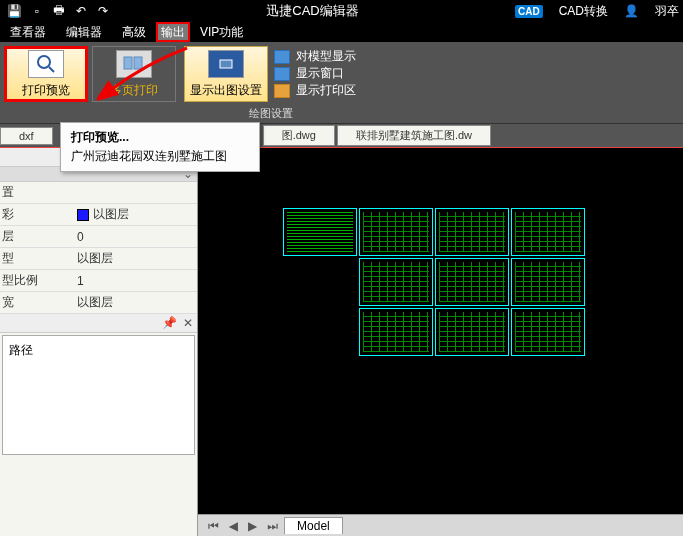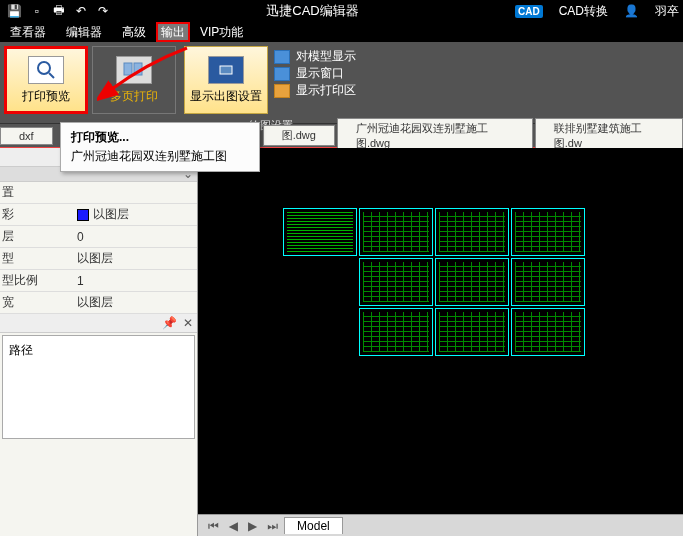--- a/index.html
+++ b/index.html
@@ -11,21 +11,21 @@
 .app-title { flex: 1; text-align: center; font-size: 13px; }
 .titlebar-right { display: flex; gap: 16px; align-items: center; }
 .cad-badge { background: #0078d4; color: #fff; padding: 1px 3px; border-radius: 2px; font-size: 10px; font-weight: bold; }
 
 .menubar { background: #000; height: 20px; display: flex; color: #fff; }
 .menu-item { padding: 2px 10px; cursor: pointer; }
 .menu-item.active { background: #7a7a7a; border: 2px solid #e00; padding: 0 3px; }
 
 .ribbon { background: #535353; height: 82px; display: flex; border-bottom: 1px solid #333; }
 .ribbon-group { display: flex; flex-direction: column; padding: 2px; }
-.ribbon-btn-large { background: linear-gradient(#fff6dc, #ffe28a); border: 1px solid #c5a642; width: 84px; height: 68px; display: flex; flex-direction: column; align-items: center; justify-content: center; gap: 4px; cursor: pointer; margin: 2px; }
+.ribbon-btn-large { background: linear-gradient(#fff6dc, #ffe28a); border: 1px solid #c5a642; width: 84px; height: 56px; display: flex; flex-direction: column; align-items: center; justify-content: center; gap: 4px; cursor: pointer; margin: 2px; }
 .ribbon-btn-large.highlight { border: 3px solid #e00; }
 .ribbon-icon-box { width: 36px; height: 28px; background: #fff; border: 1px solid #999; display: flex; align-items: center; justify-content: center; }
 .ribbon-group-label { color: #ddd; text-align: center; font-size: 11px; padding-top: 2px; }
 .ribbon-small-items { display: flex; flex-direction: column; padding: 4px; color: #fff; }
 .ribbon-small-item { display: flex; align-items: center; gap: 6px; cursor: pointer; }
 .small-icon { width: 16px; height: 14px; background: #4a90d9; border: 1px solid #2a70b9; display: inline-block; }
 .small-icon.orange { background: #e8a23d; border-color: #c5821d; }
 
 .arrow-annotation { position: absolute; left: 97px; top: 43px; pointer-events: none; z-index: 5; }
 
@@ -39,21 +39,21 @@
 .main-area { display: flex; height: calc(536px - 22px - 20px - 82px - 24px); }
 .left-panel { width: 198px; background: #f5f5f0; border-right: 1px solid #999; display: flex; flex-direction: column; }
 .panel-header { display: flex; justify-content: flex-end; padding: 2px 4px; border-bottom: 1px solid #ccc; background: #eee; }
 .panel-header span { margin-left: 6px; cursor: pointer; color: #555; }
 .collapse-bar { background: #ddd; text-align: right; padding: 0 4px; border-bottom: 1px solid #ccc; cursor: pointer; color: #666; }
 .prop-grid { }
 .prop-row { display: flex; border-bottom: 1px solid #ddd; height: 22px; align-items: center; }
 .prop-label { width: 75px; padding-left: 2px; color: #333; }
 .prop-value { flex: 1; display: flex; align-items: center; gap: 4px; padding-left: 2px; color: #333; }
 .color-swatch { width: 12px; height: 12px; background: #1a1aff; border: 1px solid #000; display: inline-block; }
-.path-box { background: #fff; border: 1px solid #aaa; margin: 2px; padding: 6px; height: 104px; }
+.path-box { background: #fff; border: 1px solid #aaa; margin: 2px; padding: 6px; height: 120px; }
 
 .canvas-area { flex: 1; display: flex; flex-direction: column; background: #6b6b6b; }
 .drawing { flex: 1; background: #000; position: relative; overflow: hidden; }
 .drawing-grid { position: absolute; left: 85px; top: 60px; display: grid; grid-template-columns: repeat(4, 74px); grid-template-rows: repeat(3, 48px); gap: 2px; }
 .cad-cell { border: 1px solid #0ff; background: #000; position: relative; overflow: hidden; }
 .cad-cell::before { content: ""; position: absolute; inset: 3px; background:
   repeating-linear-gradient(0deg, #0f0 0 1px, transparent 1px 5px),
   repeating-linear-gradient(90deg, #0f0 0 1px, transparent 1px 8px);
   opacity: 0.55; }
 .cad-cell.text-block::before { background: repeating-linear-gradient(0deg, #0f0 0 1px, transparent 1px 3px); opacity: 0.7; }
@@ -154,21 +154,20 @@
 </svg>
 
 <div class="tooltip">
   <div class="tooltip-title">打印预览...</div>
   <div>广州冠迪花园双连别墅施工图</div>
 </div>
 
 <div class="tabs-bar">
   <div class="file-tab">dxf</div>
   <div class="file-tab" style="margin-left:210px;">图.dwg</div>
-  <div class="file-tab">广州冠迪花园双连别墅施工图.dwg</div>
   <div class="file-tab">联排别墅建筑施工图.dw</div>
 </div>
 
 <div class="main-area">
   <div class="left-panel">
     <div class="panel-header">
       <span>📌</span>
       <span>✕</span>
     </div>
     <div class="collapse-bar">⌄</div>

